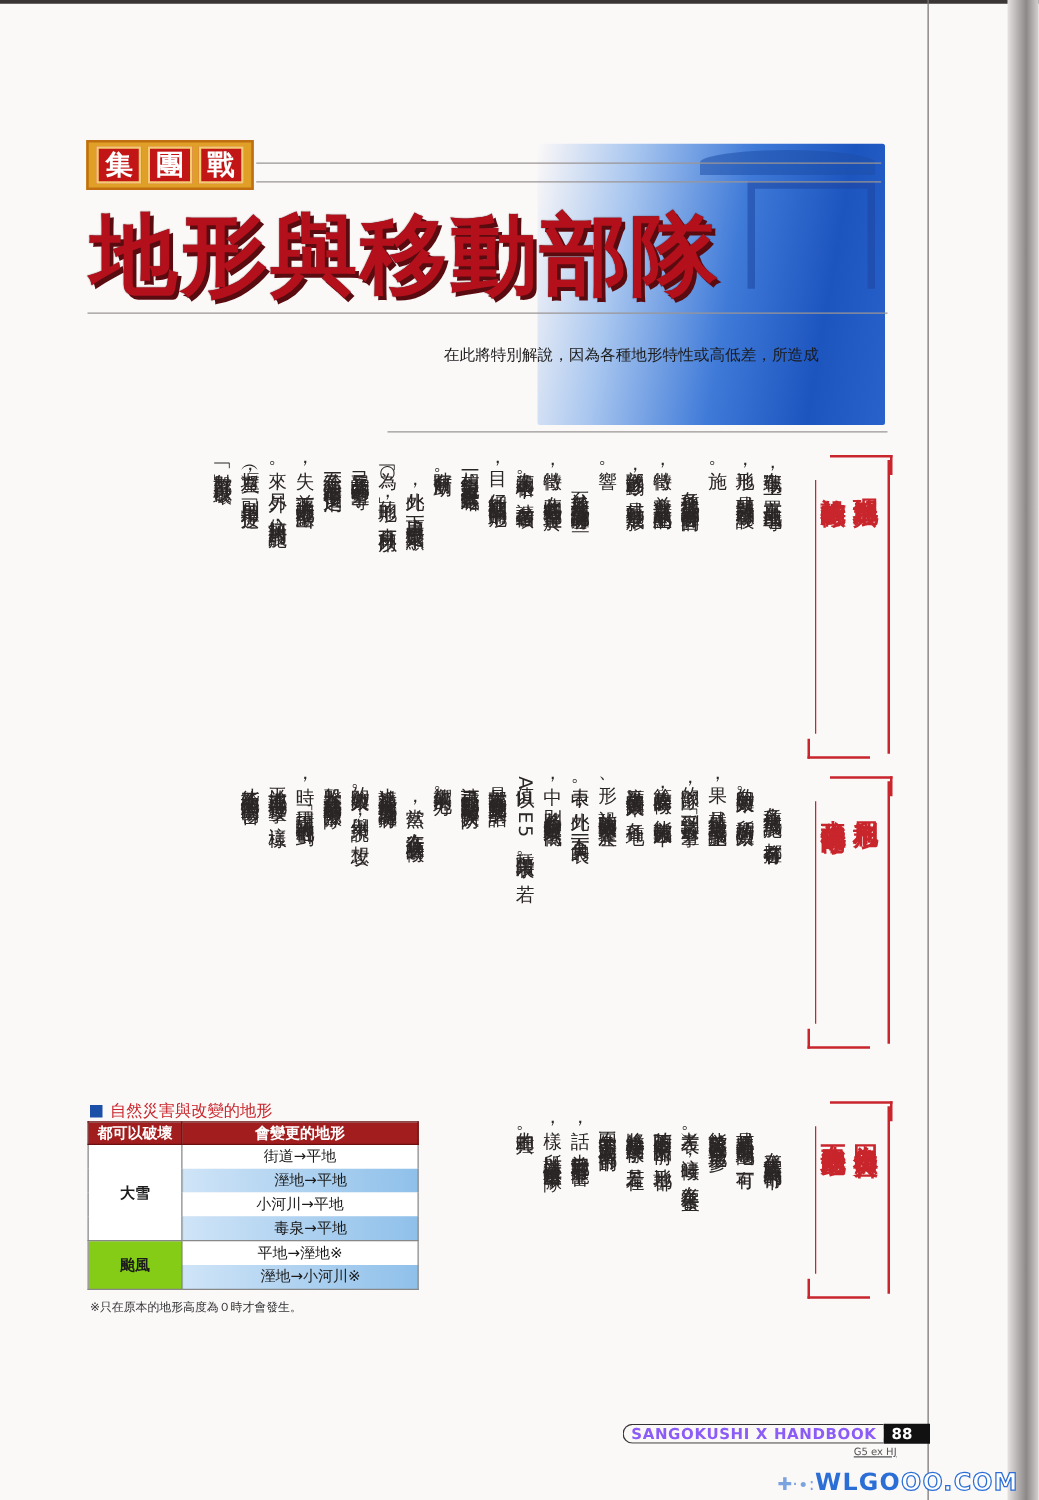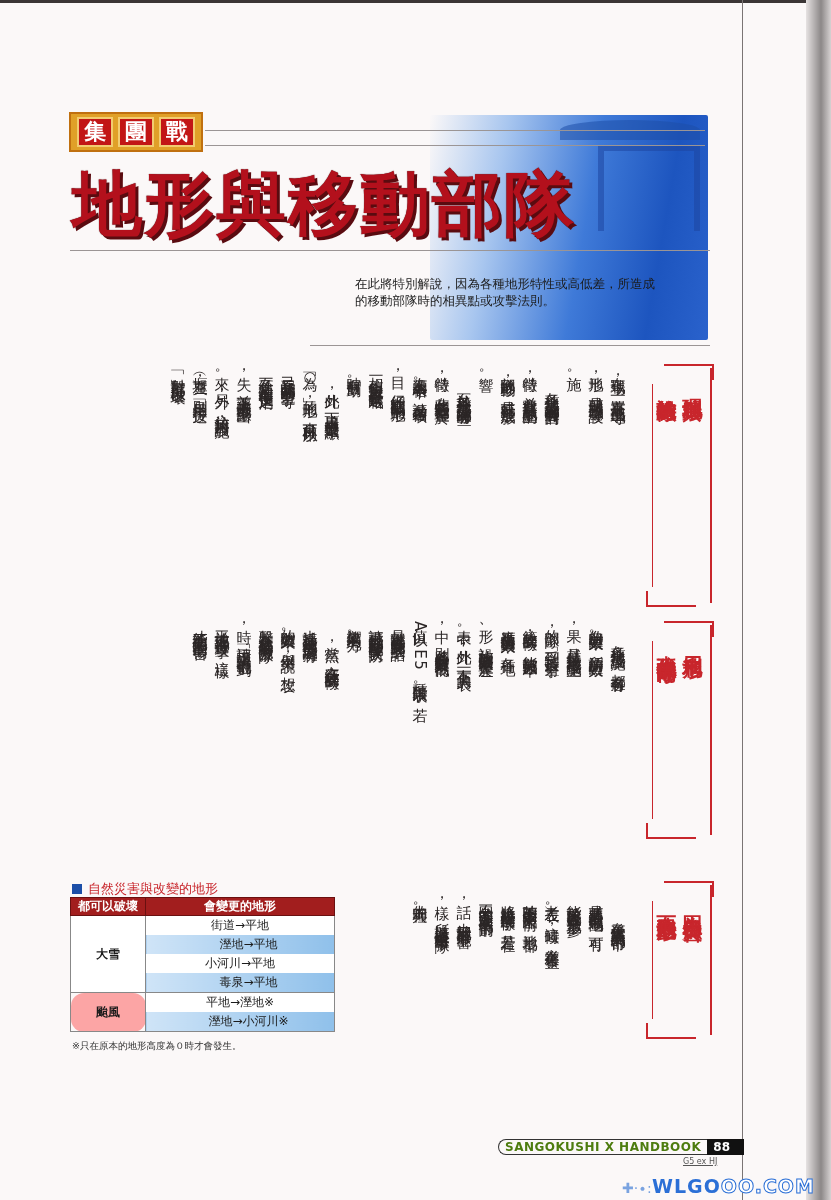--- a/index.html
+++ b/index.html
@@ -41,29 +41,29 @@
   .section-box .inner-line { position:absolute; left:2px; top:16px; bottom:16px; width:1px; background:#c8262c; }
   .section-title { position:absolute; writing-mode:vertical-rl; color:#c8262c; font-size:20px; font-weight:bold; line-height:26px; letter-spacing:1px; }
 
   
   .tbl-title { position:absolute; left:72px; top:880px; font-size:13px; color:#c8262c; display:flex; align-items:center; gap:6px; }
   .tbl-title .sq { width:10px; height:10px; background:#1c4fa8; display:inline-block; }
   table.terrain { position:absolute; left:70px; top:897px; width:265px; border-collapse:collapse; font-size:12px; }
   table.terrain th { background:#a21e1e; color:#fff; font-weight:bold; height:16px; border:1px solid #6a1010; padding:0; }
   table.terrain td { height:19px; text-align:center; border-left:1px solid #888; border-right:1px solid #888; padding:0; color:#1b1b1b; }
   table.terrain td.dis { font-weight:bold; background:#fff; border-bottom:1px solid #888; }
-  table.terrain td.dis.blue { background:#fca5a5;border-radius:13px; }
+  table.terrain td.dis.blue { background:#84cc16; }
   table.terrain tr.alt td.res { background:linear-gradient(90deg,#cfe4f7,#8fc0ea);padding-left:17px; }
   table.terrain td.res { background:#fff; }
   table.terrain tr.last td { border-bottom:1px solid #888; }
   .tbl-note { position:absolute; left:72px; top:1040px; font-size:9.5px; color:#333; }
 
   
   .footer { position:absolute; left:498px; top:1139px; height:16px; display:flex; align-items:center; }
-  .footer .brand { border:1px solid #333; border-right:none; border-radius:8px 0 0 8px; padding:0 6px; font-size:12px; font-weight:bold; color:#4d7c0f; line-height:14px; letter-spacing:.5px; }
+  .footer .brand { border:1px solid #333; border-right:none; border-radius:8px 0 0 8px; padding:0 6px; font-size:12px; font-weight:bold; color:#8b5cf6; line-height:14px; letter-spacing:.5px; }
   .footer .pnum { background:#111; color:#fff; font-size:12px; font-weight:bold; padding:0 14px 0 6px; line-height:16px; }
   .wm { position:absolute; left:652px; top:1175px; font-size:19px; font-weight:bold; color:#2b6fd6; letter-spacing:1px; }
   .wm .rest { color:#fff; -webkit-text-stroke:1px #2b6fd6; }
   .wm-pad { position:absolute; left:622px; top:1180px; font-size:14px; color:#7aa3e0; }
   .wm-small { position:absolute; left:683px; top:1157px; font-size:8px; color:#555;text-decoration:underline; }
 </style>
 </head>
 <body>
 
 <div class="topbar"></div>
@@ -82,21 +82,20 @@
 <div class="cat-badge">
   <span class="cat-char">集</span>
   <span class="cat-char">團</span>
   <span class="cat-char">戰</span>
 </div>
 
 <div class="main-title">地形與移動部隊</div>
 
 <div class="intro">
   <div>在此將特別解說，因為各種地形特性或高低差，所造成</div>
-  <div>的移動部隊時的相異點或攻擊法則。</div>
 </div>
 
 <div class="section-box" style="left:650px;top:368px;width:60px;height:235px;">
   <div class="corner-t"></div>
   <div class="corner-b"></div>
   <div class="inner-line"></div>
 </div>
 <div class="section-title" style="left:654px;top:382px;height:220px;">
   <span>理解地形與</span><br>
   <span>設施的特徵</span>

